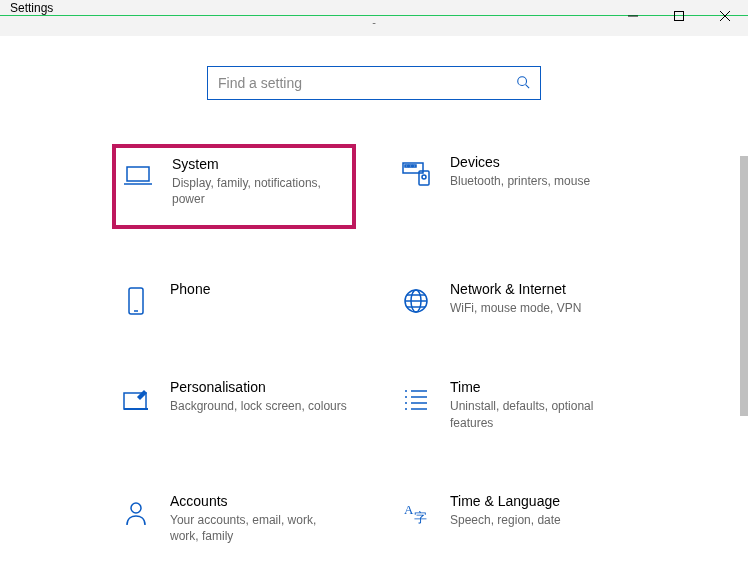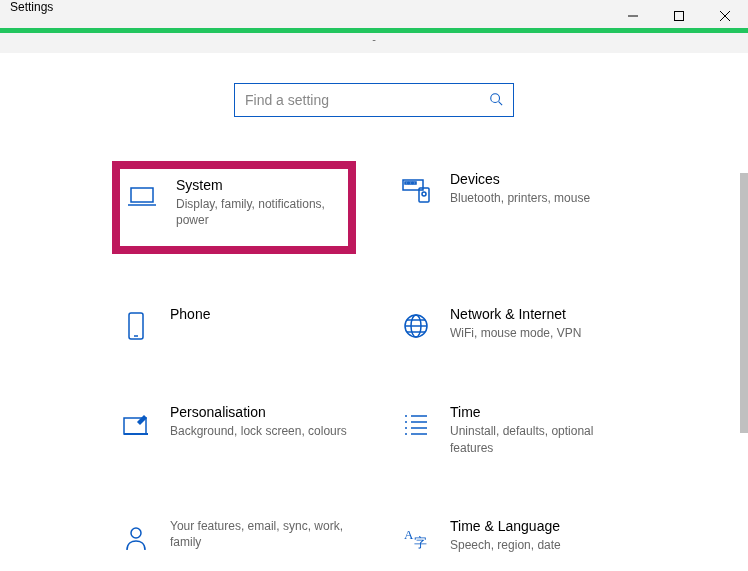--- a/index.html
+++ b/index.html
@@ -5,27 +5,27 @@
   * { box-sizing: border-box; margin: 0; padding: 0; }
   body {
     font-family: "Segoe UI", Arial, sans-serif;
     background: #fff;
     width: 748px;
     height: 571px;
     overflow: hidden;
     position: relative;
   }
   .titlebar {
-    height: 33px;
+    height: 16px;
     background: #f3f3f3;
     display: flex;
-    align-items: flex-start;
+    align-items: flex-end;
     justify-content: space-between;
     padding-left: 10px;
-    border-bottom: 5px solid #22c55e;
+    border-bottom: 1px solid #22c55e;
   }
   .titlebar-title {
     font-size: 12px;
     color: #000;
   }
   .win-controls {
     display: flex;
     height: 100%;
   }
   .win-btn {
@@ -50,21 +50,21 @@
     height: calc(571px - 52px);
     overflow: hidden;
   }
   .search-wrap {
     display: flex;
     justify-content: center;
     margin-top: 30px;
     margin-bottom: 48px;
   }
   .search-box {
-    width: 280px;
+    width: 334px;
     height: 34px;
     border: 1.5px solid #0a5bc4;
     display: flex;
     align-items: center;
     padding: 0 10px;
   }
   .search-box input {
     border: none;
     outline: none;
     flex: 1;
@@ -82,21 +82,21 @@
     justify-content: center;
     padding: 0 20px;
   }
   .category {
     display: flex;
     align-items: flex-start;
     gap: 18px;
     padding: 6px;
   }
   .category.highlight {
-    border: 8px solid #be185d;
+    border: 4px solid #be185d;
     padding: 8px 6px 18px 6px;
     margin: -4px -2px;
   }
   .cat-icon {
     width: 32px;
     height: 32px;
     color: #0a5bc4;
     flex-shrink: 0;
     display:flex;
     align-items:center;
@@ -259,21 +259,22 @@
     </div>
 
     <div class="category">
       <div class="cat-icon">
         <svg width="24" height="26" viewBox="0 0 24 26">
             <circle cx="12" cy="8" r="5"></circle>
             <path d="M3 25 C3 18 8 16 12 16 C16 16 21 18 21 25"></path>
           </svg>
       </div>
       <div class="cat-text">
-        <div class="cat-desc">Your features, email, sync, work, family</div>
+        <div class="cat-title">Accounts</div>
+        <div class="cat-desc">Your accounts, email, work, work, family</div>
       </div>
     </div>
 
     <div class="category">
       <div class="cat-icon">
         <svg width="28" height="26" viewBox="0 0 28 26">
             <text x="2" y="14" font-size="13" fill="#0a5bc4" stroke="none" font-family="Segoe UI">A</text>
             <text x="12" y="22" font-size="13" fill="#0a5bc4" stroke="none" font-family="Segoe UI">字</text>
           </svg>
       </div>

